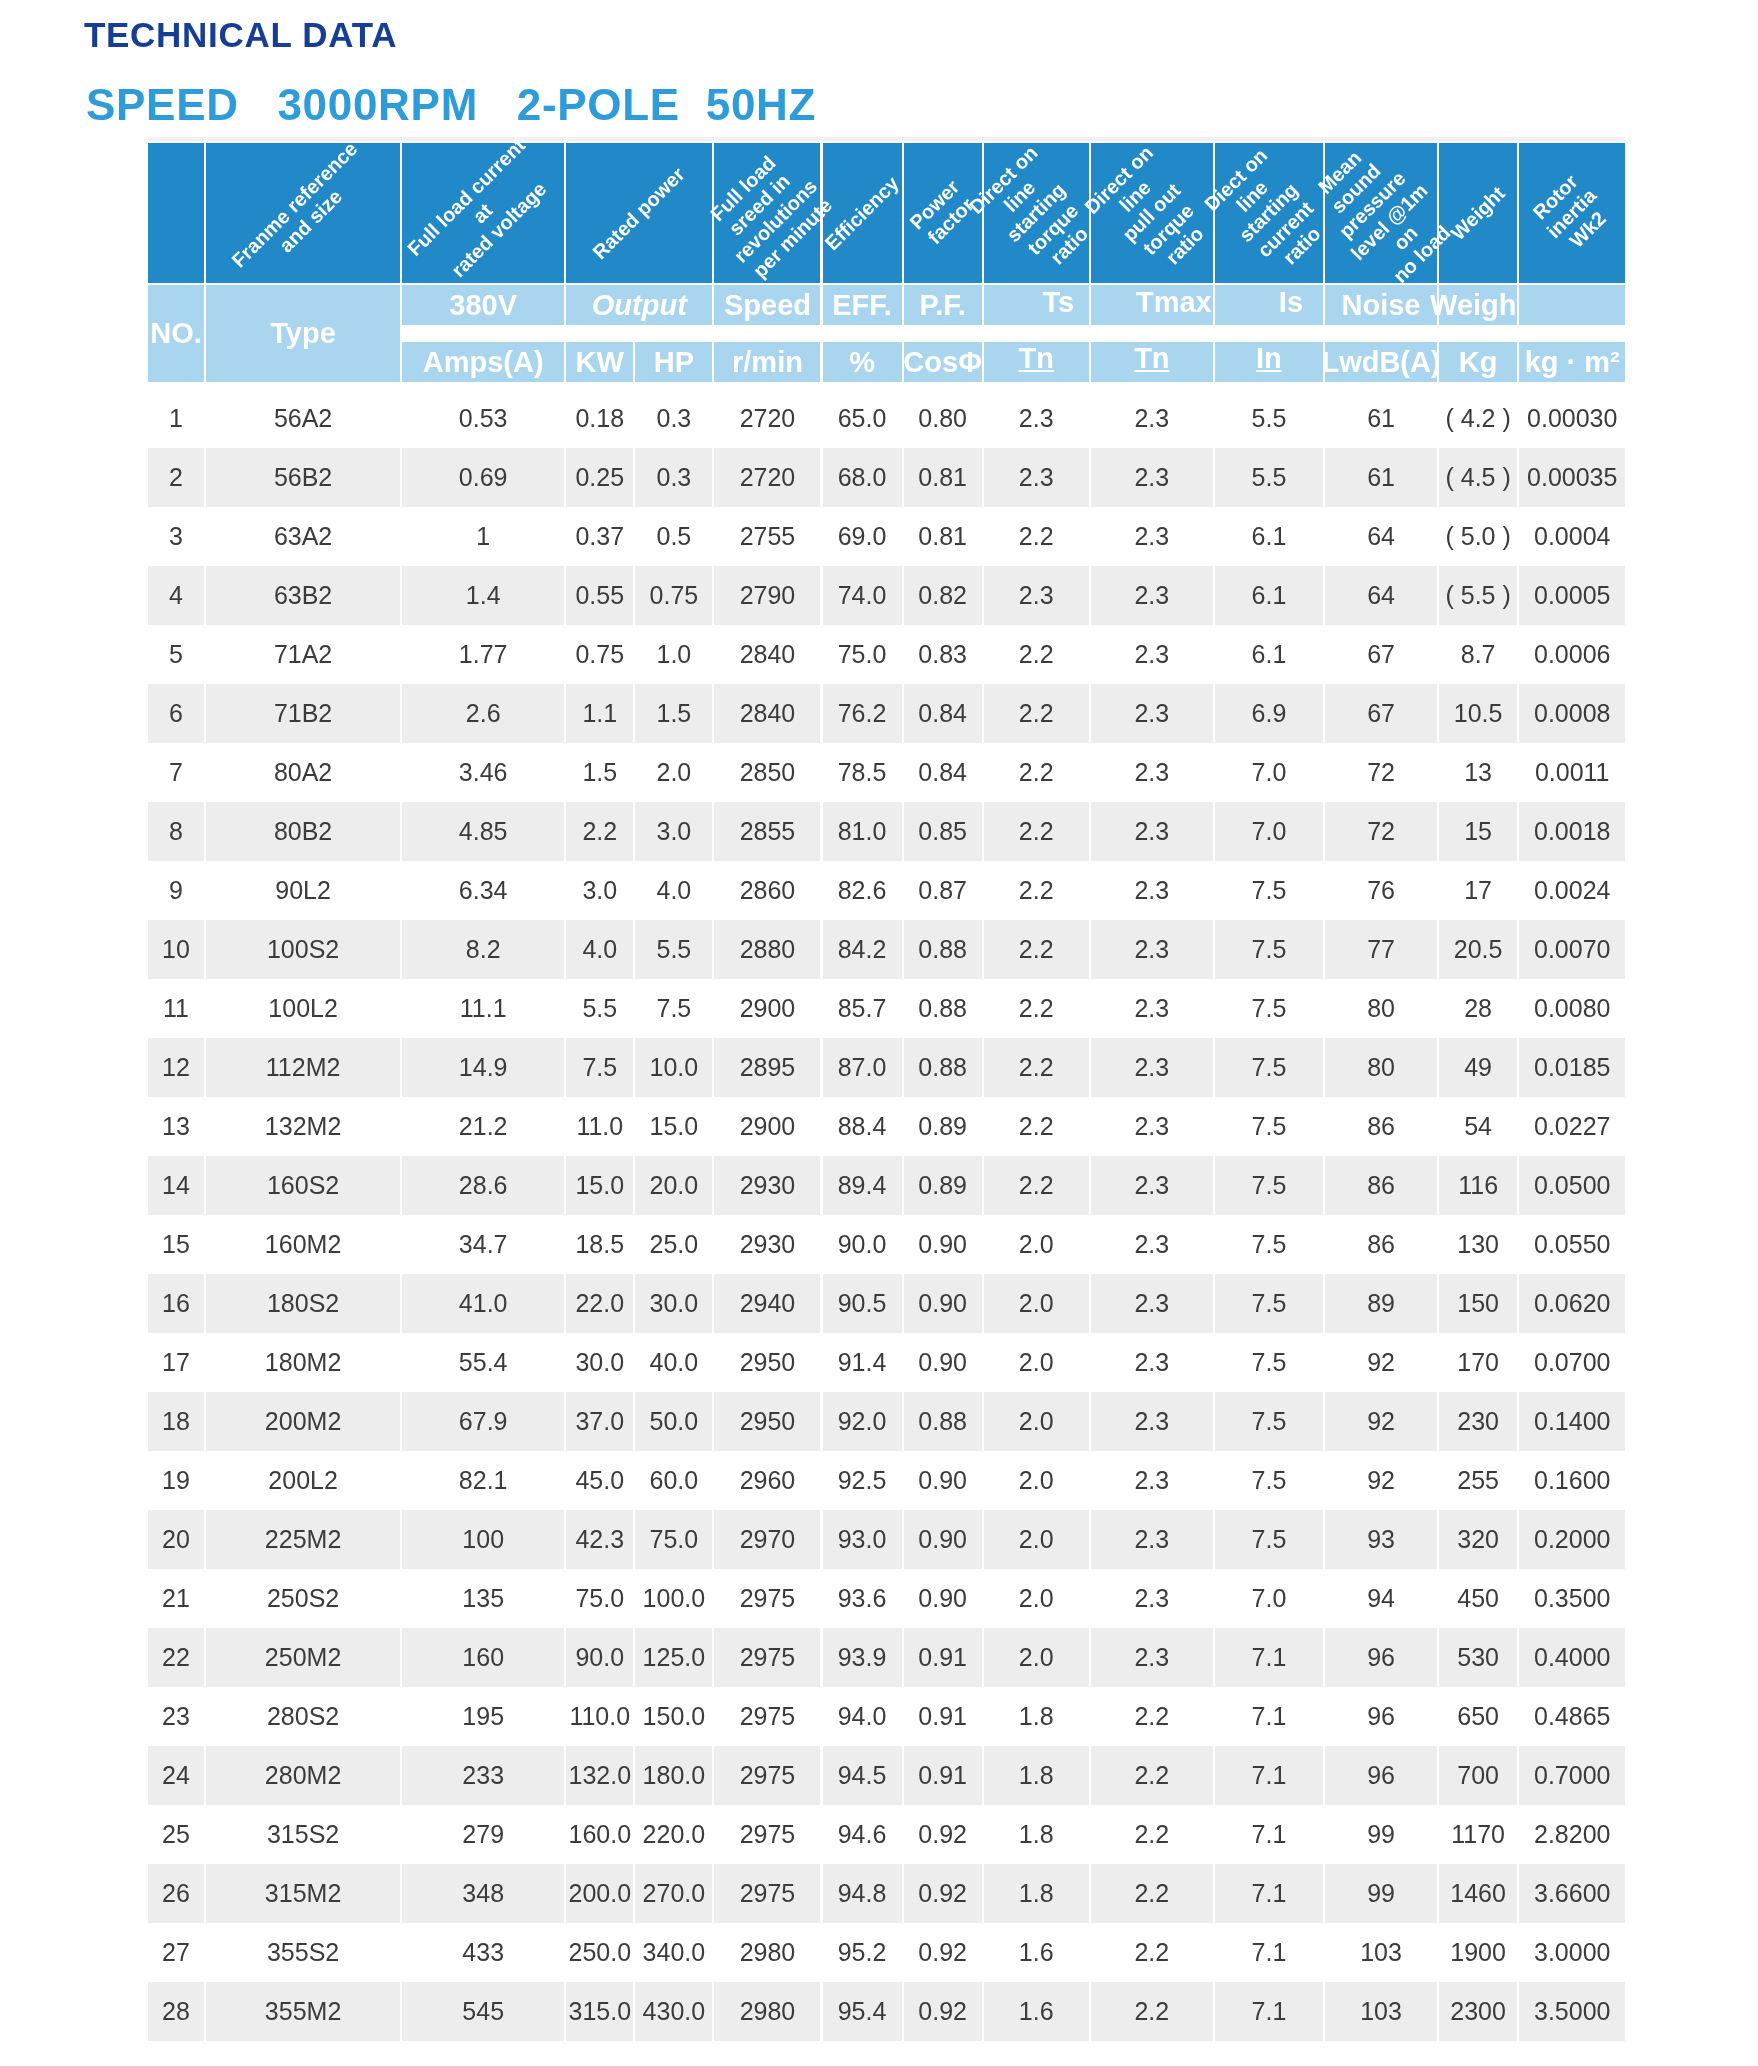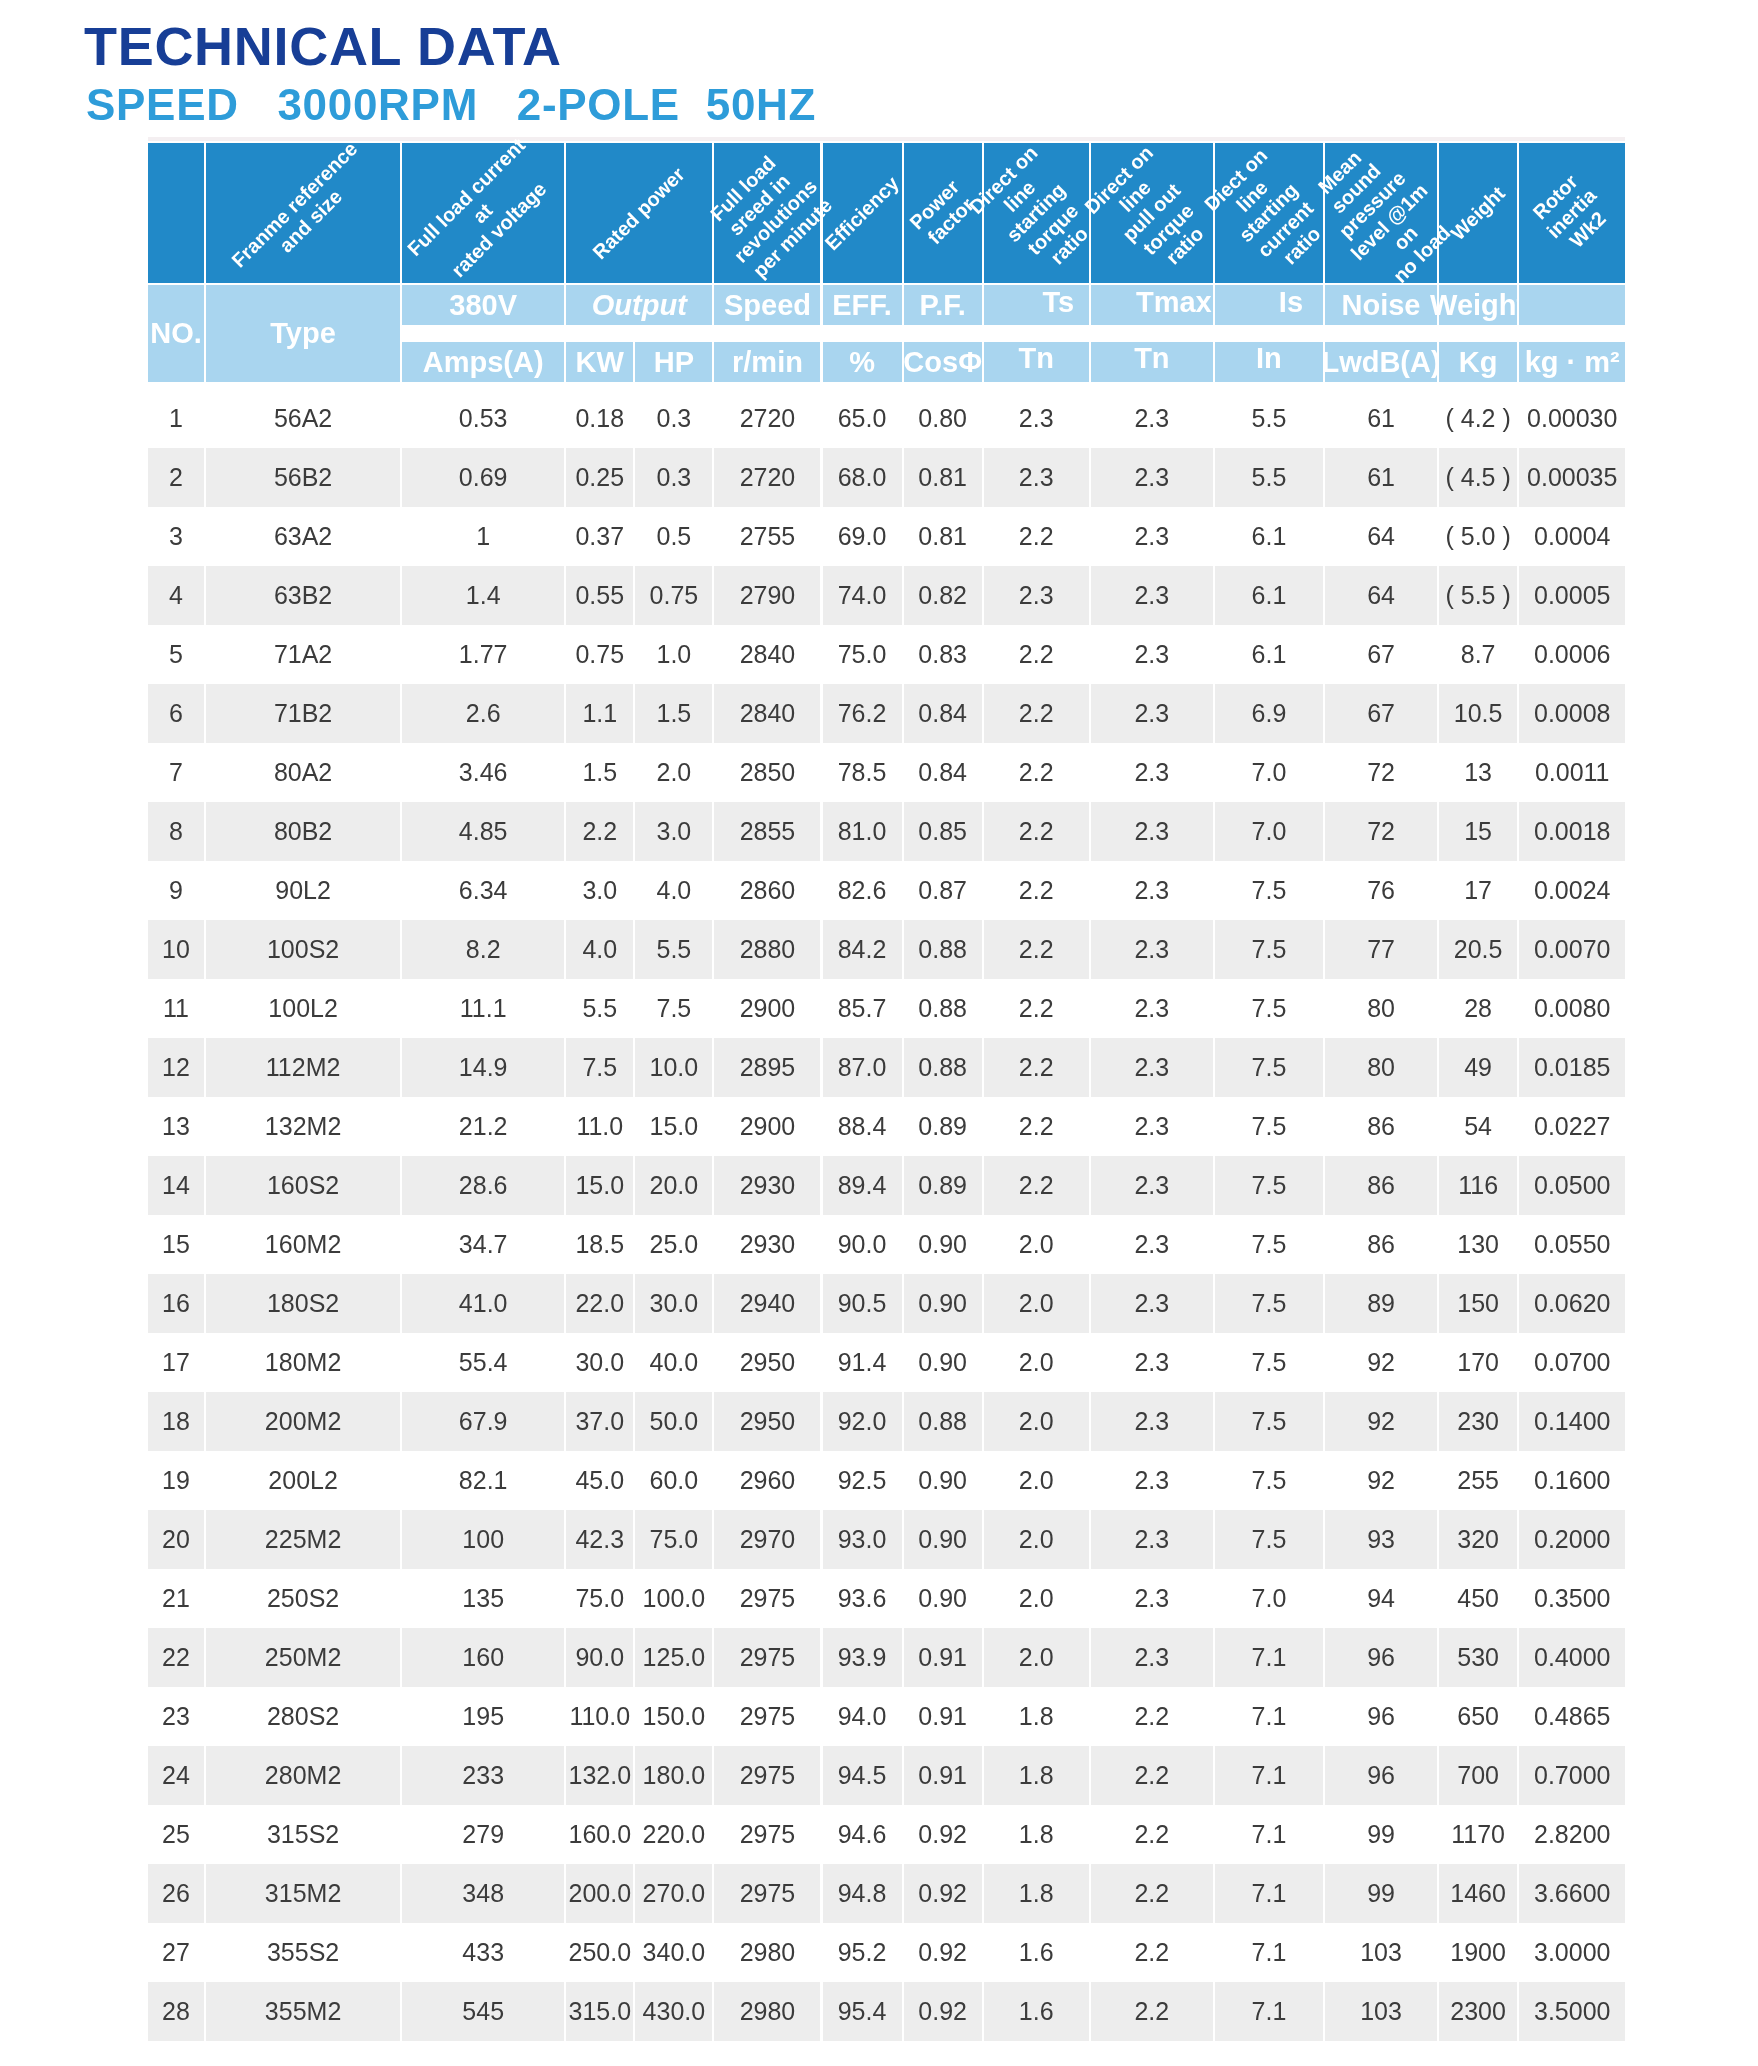--- a/index.html
+++ b/index.html
@@ -2,21 +2,21 @@
 <html style="font-size:11.2px"><head>
 <meta charset="utf-8">
 <style>
   html,body { margin:0; padding:0; background:#ffffff; }
   .page {
     position:relative; width:1758px; height:2066px; background:#ffffff;
     font-family:"Liberation Sans", sans-serif; overflow:hidden;
   }
   .title {
     position:absolute; left:84px; top:15.4px;
-    font-size:54px; font-weight:bold; color:#173e96; letter-spacing:0.7px;
+    font-size:35px; font-weight:bold; color:#173e96; letter-spacing:0.7px;
     white-space:pre;
   }
   .subtitle {
     position:absolute; left:86px; top:80px;
     font-size:44px; font-weight:bold; color:#2e9cd9; letter-spacing:0.7px;
     white-space:pre;
   }
   .datatable { position:absolute; left:148px; top:137px; width:1477px; }
   .topline { height:4.2px; background:#f4eff1; margin-bottom:2.1px; }
 
@@ -38,21 +38,21 @@
   }
 
   .light-band { margin-top:2.1px; grid-template-rows:40px 40px; row-gap:17px; }
   .light-band .scell {
     background:#a9d5ef; color:#ffffff; font-weight:bold; font-size:29px;
     display:flex; align-items:center; justify-content:center;
   }
   .light-band .rspan2 { grid-row:span 2; }
   .light-band .cspan2 { grid-column:span 2;font-style:italic; }
   .light-band .va-top { align-items:flex-start; padding-top:0.7px;padding-left:44px; }
-  .light-band .va-low { align-items:flex-end; padding-bottom:7px; }
+  .light-band .va-low { align-items:flex-end; padding-bottom:7px;text-decoration:underline; }
 
   .tbody { margin-top:7px; }
   .trow { height:59px; }
   .trow .c {
     background:var(--rowbg,#ffffff);
     display:flex; align-items:center; justify-content:center;
     font-size:25px; color:#3b3b3b;
   }
   .trow.alt { --rowbg:#ededed; }
 </style>

